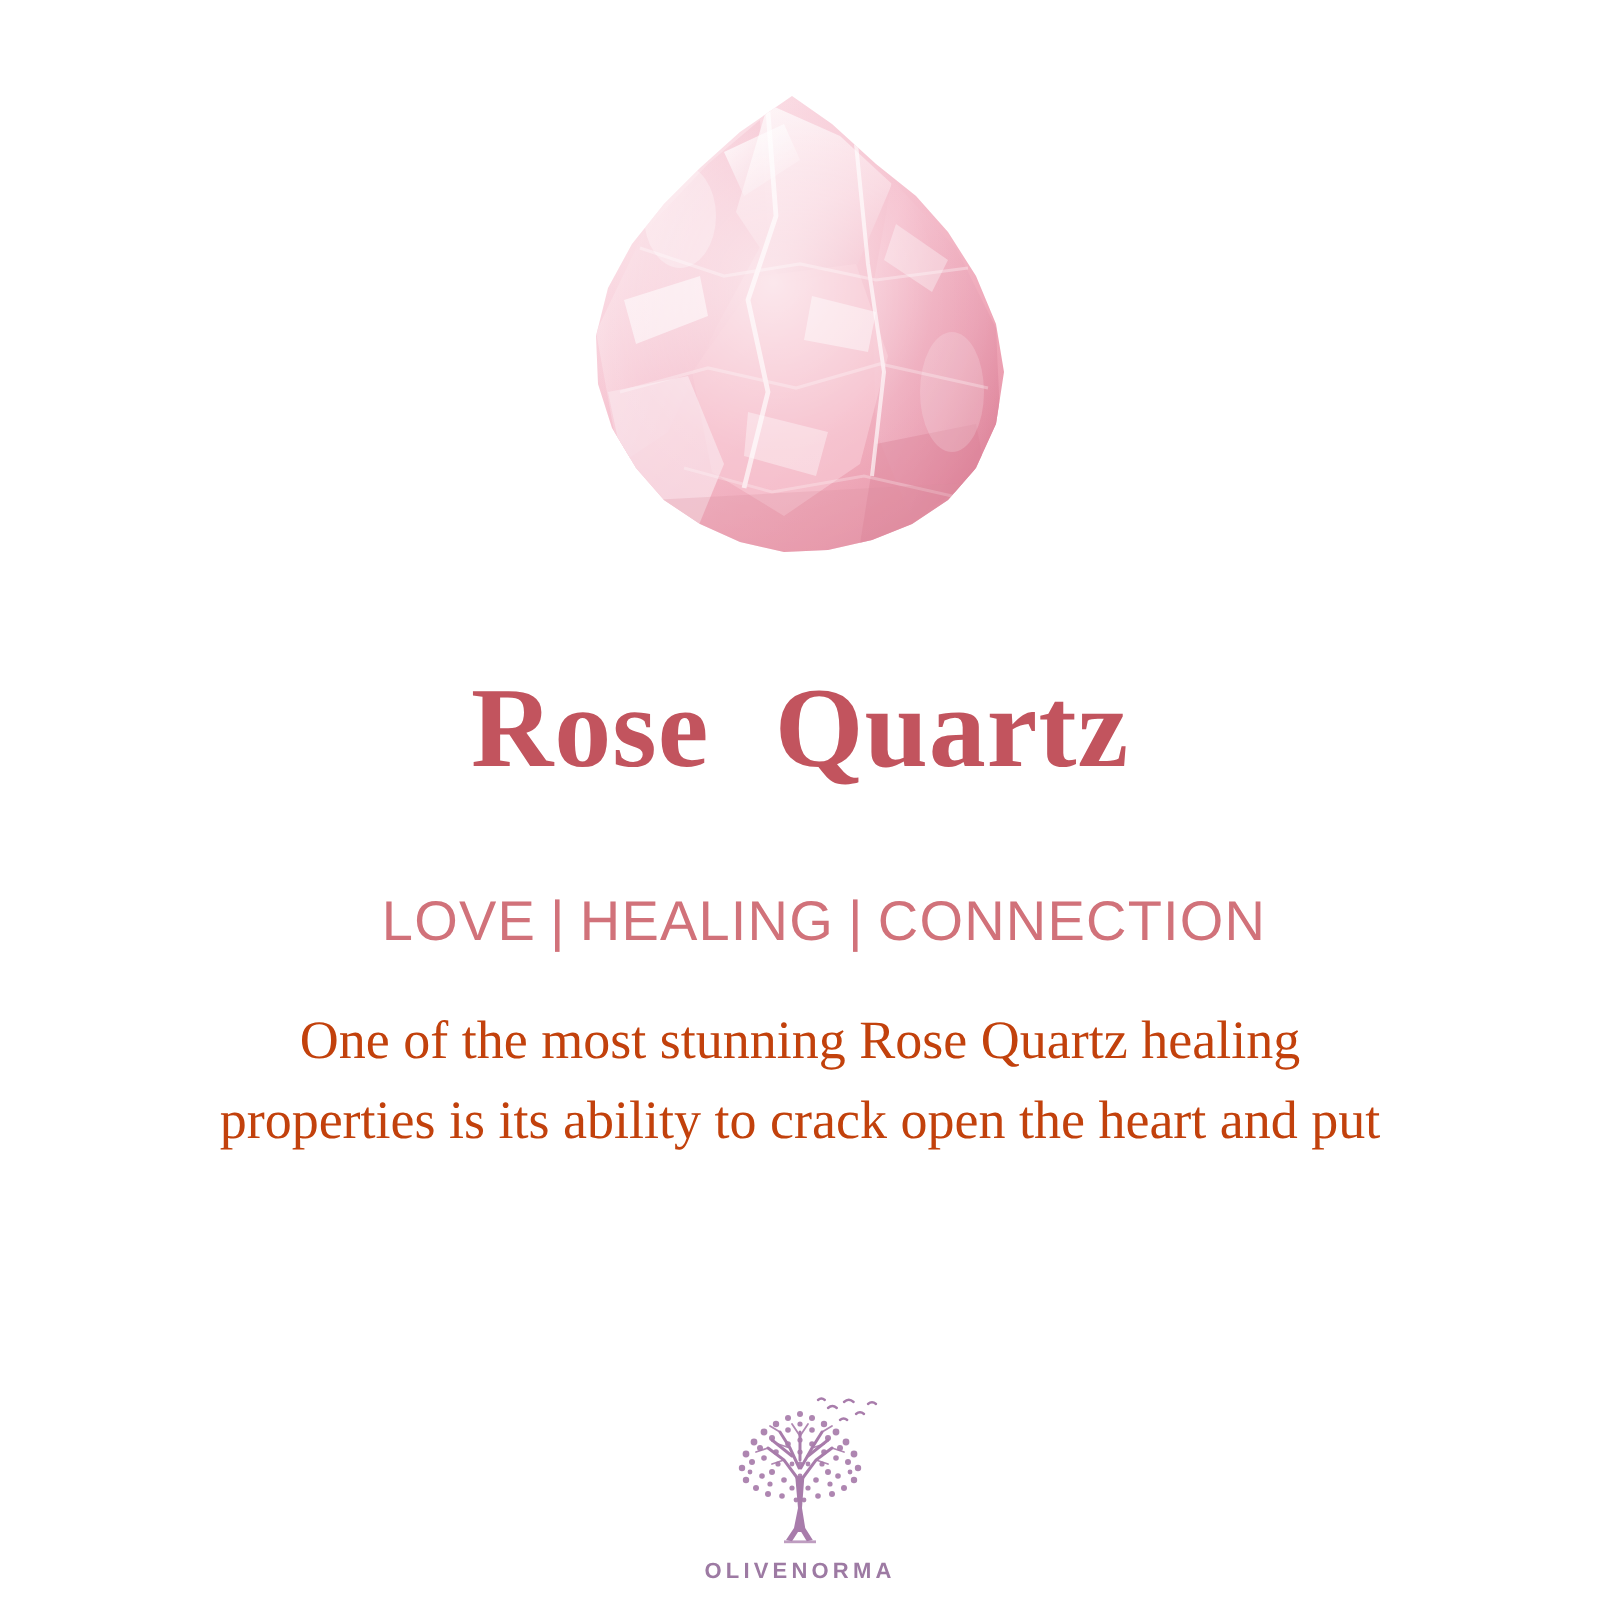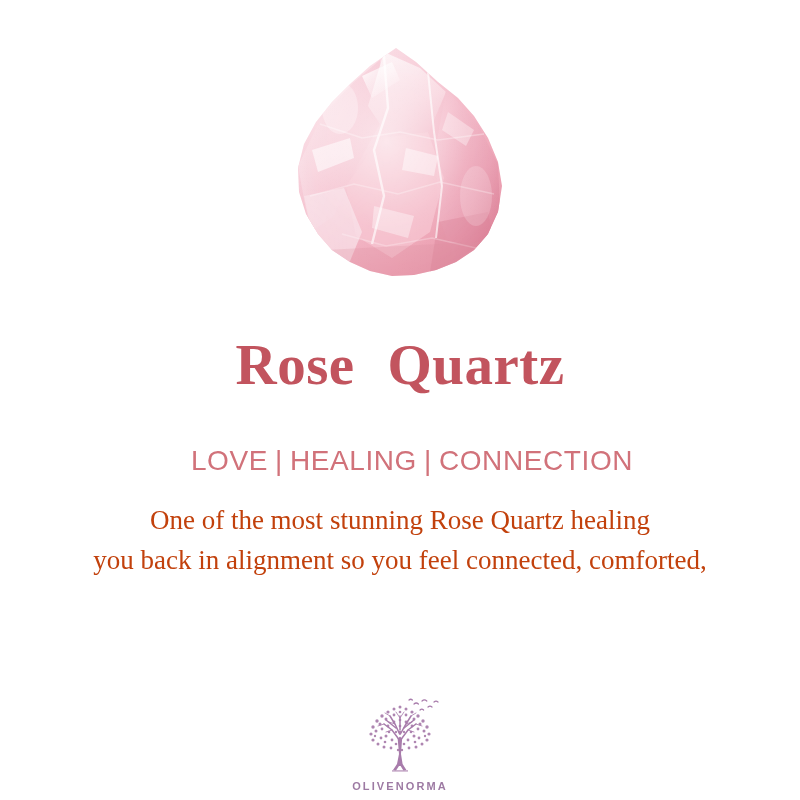--- a/index.html
+++ b/index.html
@@ -207,21 +207,21 @@
   </div>
 
   <h1 class="title">Rose  Quartz</h1>
 
   <div class="subtitle">
     <span>LOVE</span><span class="sep">|</span><span>HEALING</span><span class="sep">|</span><span>CONNECTION</span>
   </div>
 
   <div class="body-copy">
     <span class="line">One of the most stunning Rose Quartz healing</span>
-    <span class="line">you back in alignment so you feel connected, comforted,</span>
+    <span class="line">properties is its ability to crack open the heart and put</span>
   </div>
 
   <div class="logo">
     <svg class="logo-mark" viewBox="0 0 96 80" aria-hidden="true">
       <g fill="#a87cab">
 
         <path d="M45.6 42 L47 58 L45 68 L41 74 L44 74.6 L47 70 L48.6 70 L51.4 74.6 L54.4 74 L50.6 68 L49 58 L50.2 42 Z"></path>
         <path d="M40 74.2 L56 74.2 L56 75.6 L40 75.6 Z" opacity="0.75"></path>
 
         <g stroke="#a87cab" stroke-width="1.5" fill="none" stroke-linecap="round">

